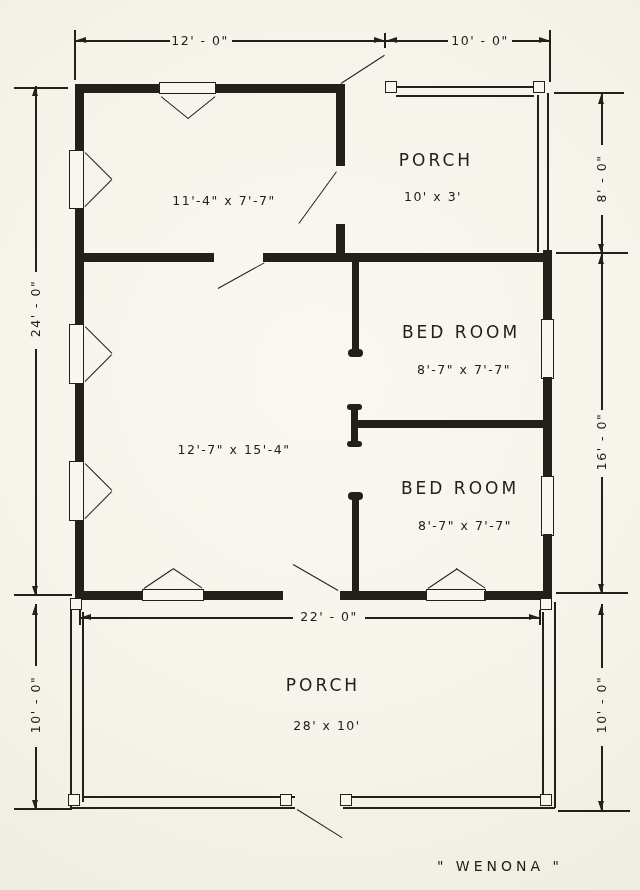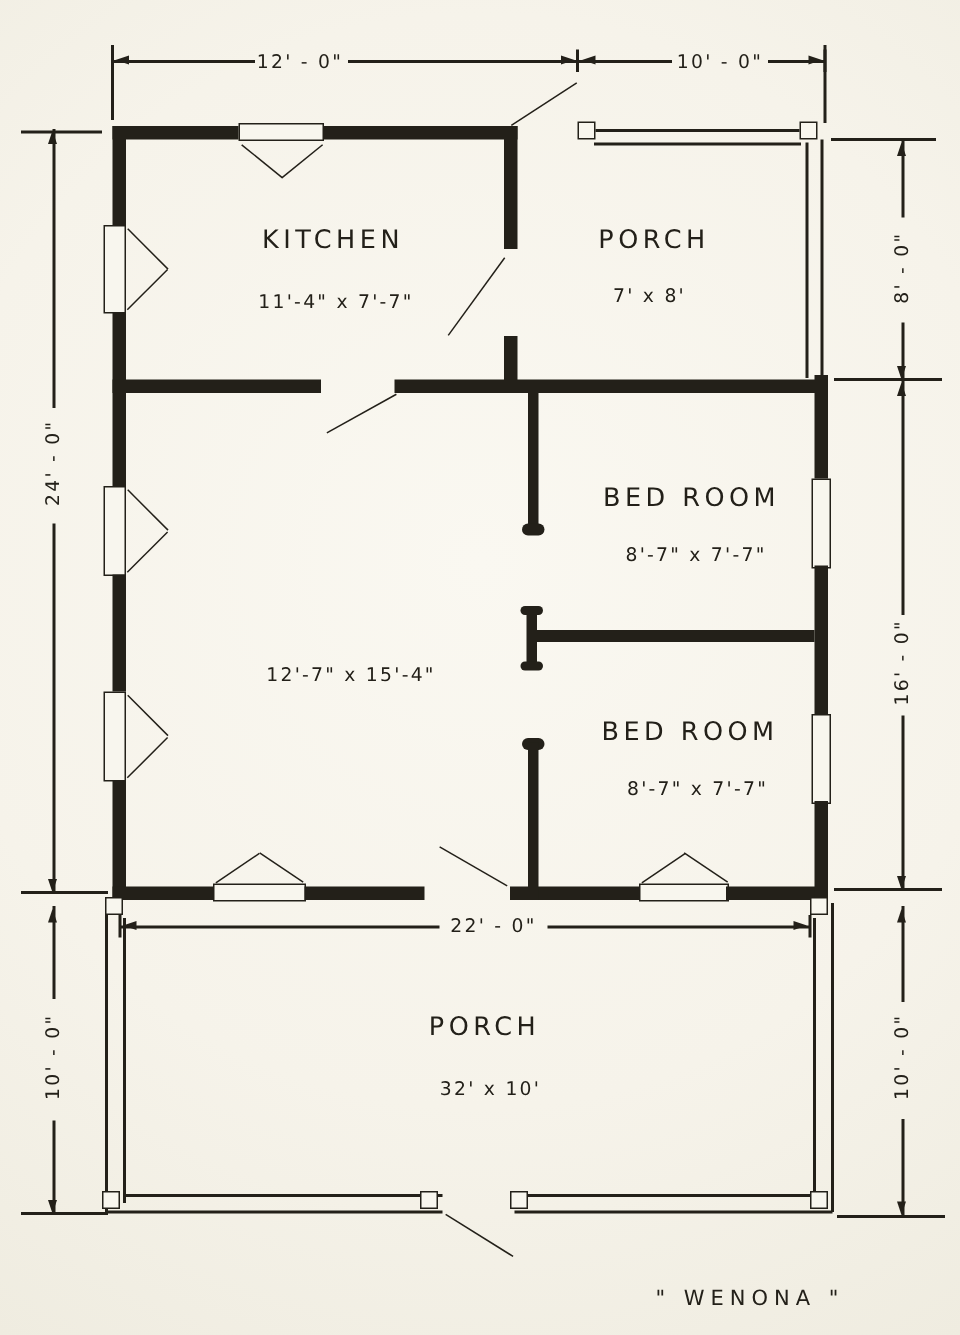--- a/index.html
+++ b/index.html
@@ -177,32 +177,31 @@
   <div class="dg" style="left:297px;top:809px;width:53px;transform:rotate(32deg);"></div>
 
   <div class="tl" style="left:80px;top:617px;width:213px;"></div>
   <div class="dimlbl" style="left:293px;top:609px;width:72px;">22' - 0"</div>
   <div class="tl" style="left:365px;top:617px;width:175px;"></div>
   <div class="tlv" style="left:79px;top:610px;height:15px;"></div>
   <div class="tlv" style="left:539px;top:610px;height:15px;"></div>
   <div class="ar ar-l" style="left:82px;top:614px;"></div>
   <div class="ar ar-r" style="left:529px;top:614px;"></div>
 
-  <div class="rname" style="left:142px;top:150px;width:160px;">KITCHEN</div>
   <div class="rsize" style="left:154px;top:193px;width:140px;">11'-4" x 7'-7"</div>
 
   <div class="rname" style="left:376px;top:150px;width:120px;">PORCH</div>
-  <div class="rsize" style="left:383px;top:189px;width:100px;">7' x 8'</div>
+  <div class="rsize" style="left:383px;top:189px;width:100px;">10' x 3'</div>
 
   <div class="rname" style="left:386px;top:322px;width:150px;">BED ROOM</div>
   <div class="rsize" style="left:394px;top:362px;width:140px;">8'-7" x 7'-7"</div>
 
   <div class="rsize" style="left:154px;top:442px;width:160px;">12'-7" x 15'-4"</div>
 
   <div class="rname" style="left:385px;top:478px;width:150px;">BED ROOM</div>
   <div class="rsize" style="left:395px;top:518px;width:140px;">8'-7" x 7'-7"</div>
 
   <div class="rname" style="left:263px;top:675px;width:120px;">PORCH</div>
-  <div class="rsize" style="left:272px;top:718px;width:110px;">32' x 10'</div>
+  <div class="rsize" style="left:272px;top:718px;width:110px;">28' x 10'</div>
 
   <div class="title" style="left:420px;top:858px;width:160px;">" WENONA "</div>
 
 </div>
 
 </body></html>

